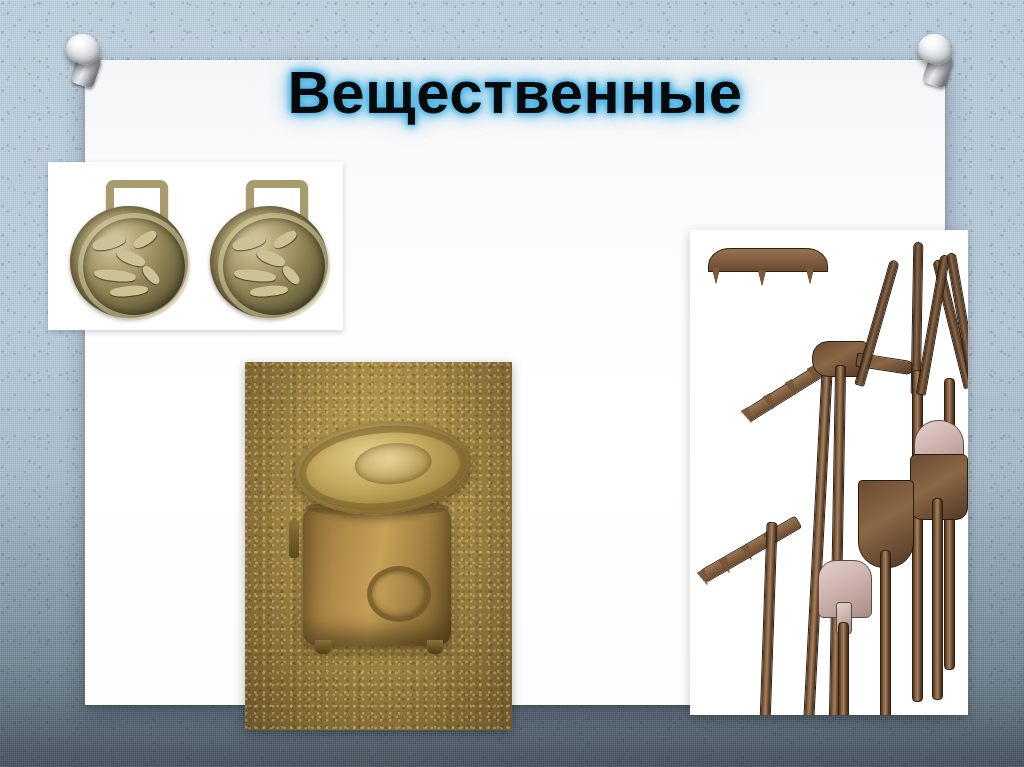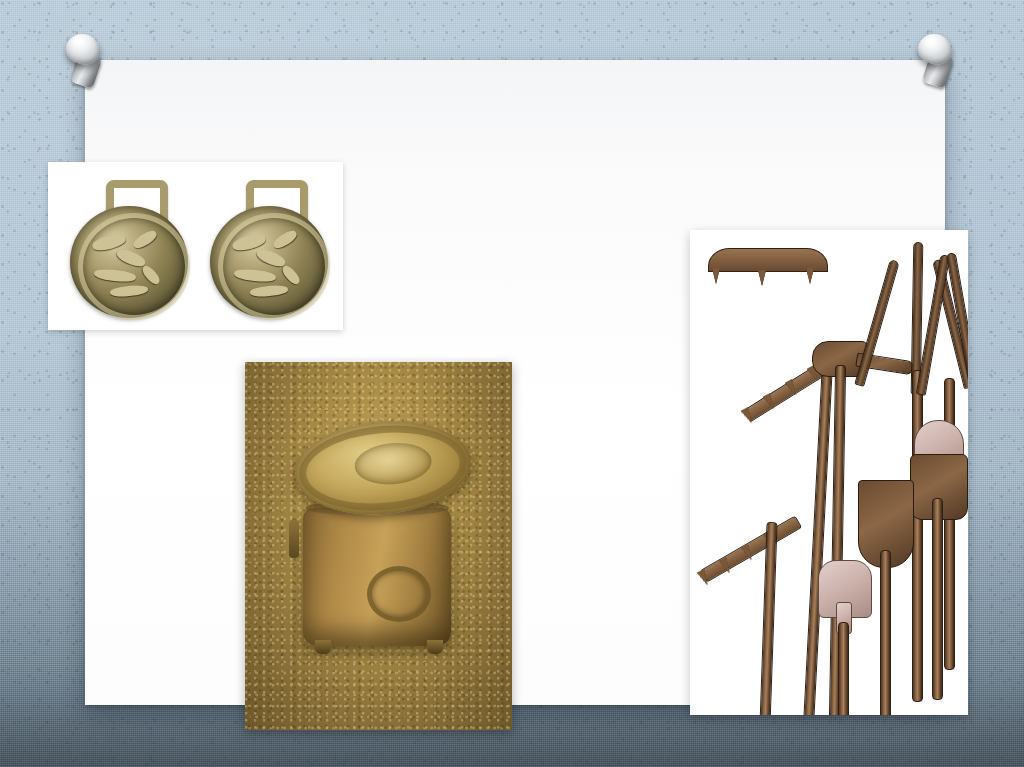--- a/index.html
+++ b/index.html
@@ -232,20 +232,21 @@
 <body>
 
 <div id="slide">
 
   <div class="bg-base"></div>
   <div class="bg-weave"></div>
   <div class="bg-speck"></div>
 
   <div class="board"></div>
 
+  <div class="title">Вещественные</div>
 
   <div class="photo drop" id="photo-amulets">
     <div class="amulet" id="amulet-a">
       <div class="loop"></div>
       <div class="disc"></div>
       <div class="rim"></div>
       <div class="motif m1"></div>
       <div class="motif m2"></div>
       <div class="motif m3"></div>
       <div class="motif m4"></div>

